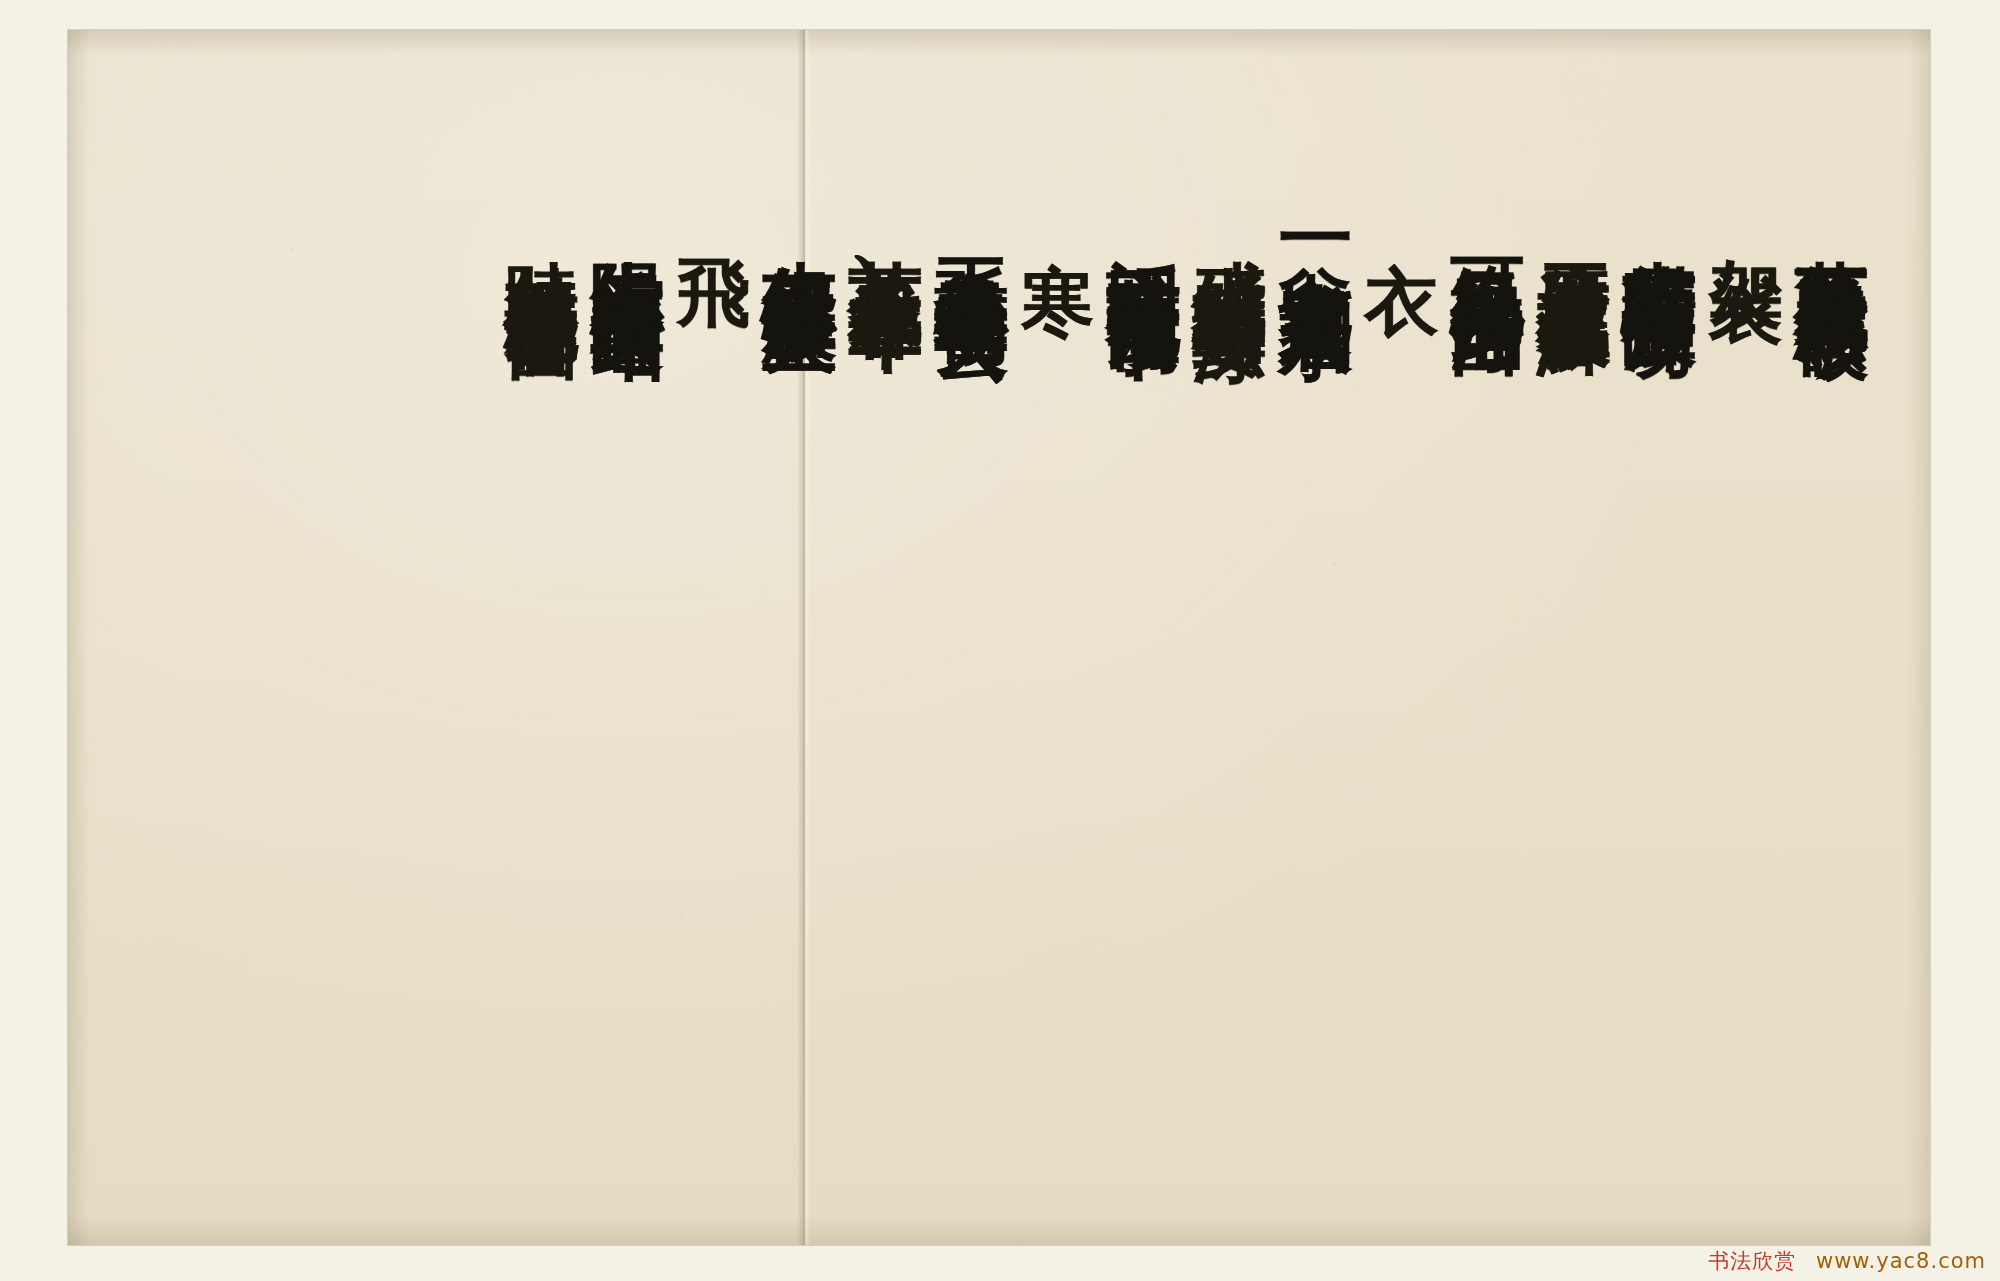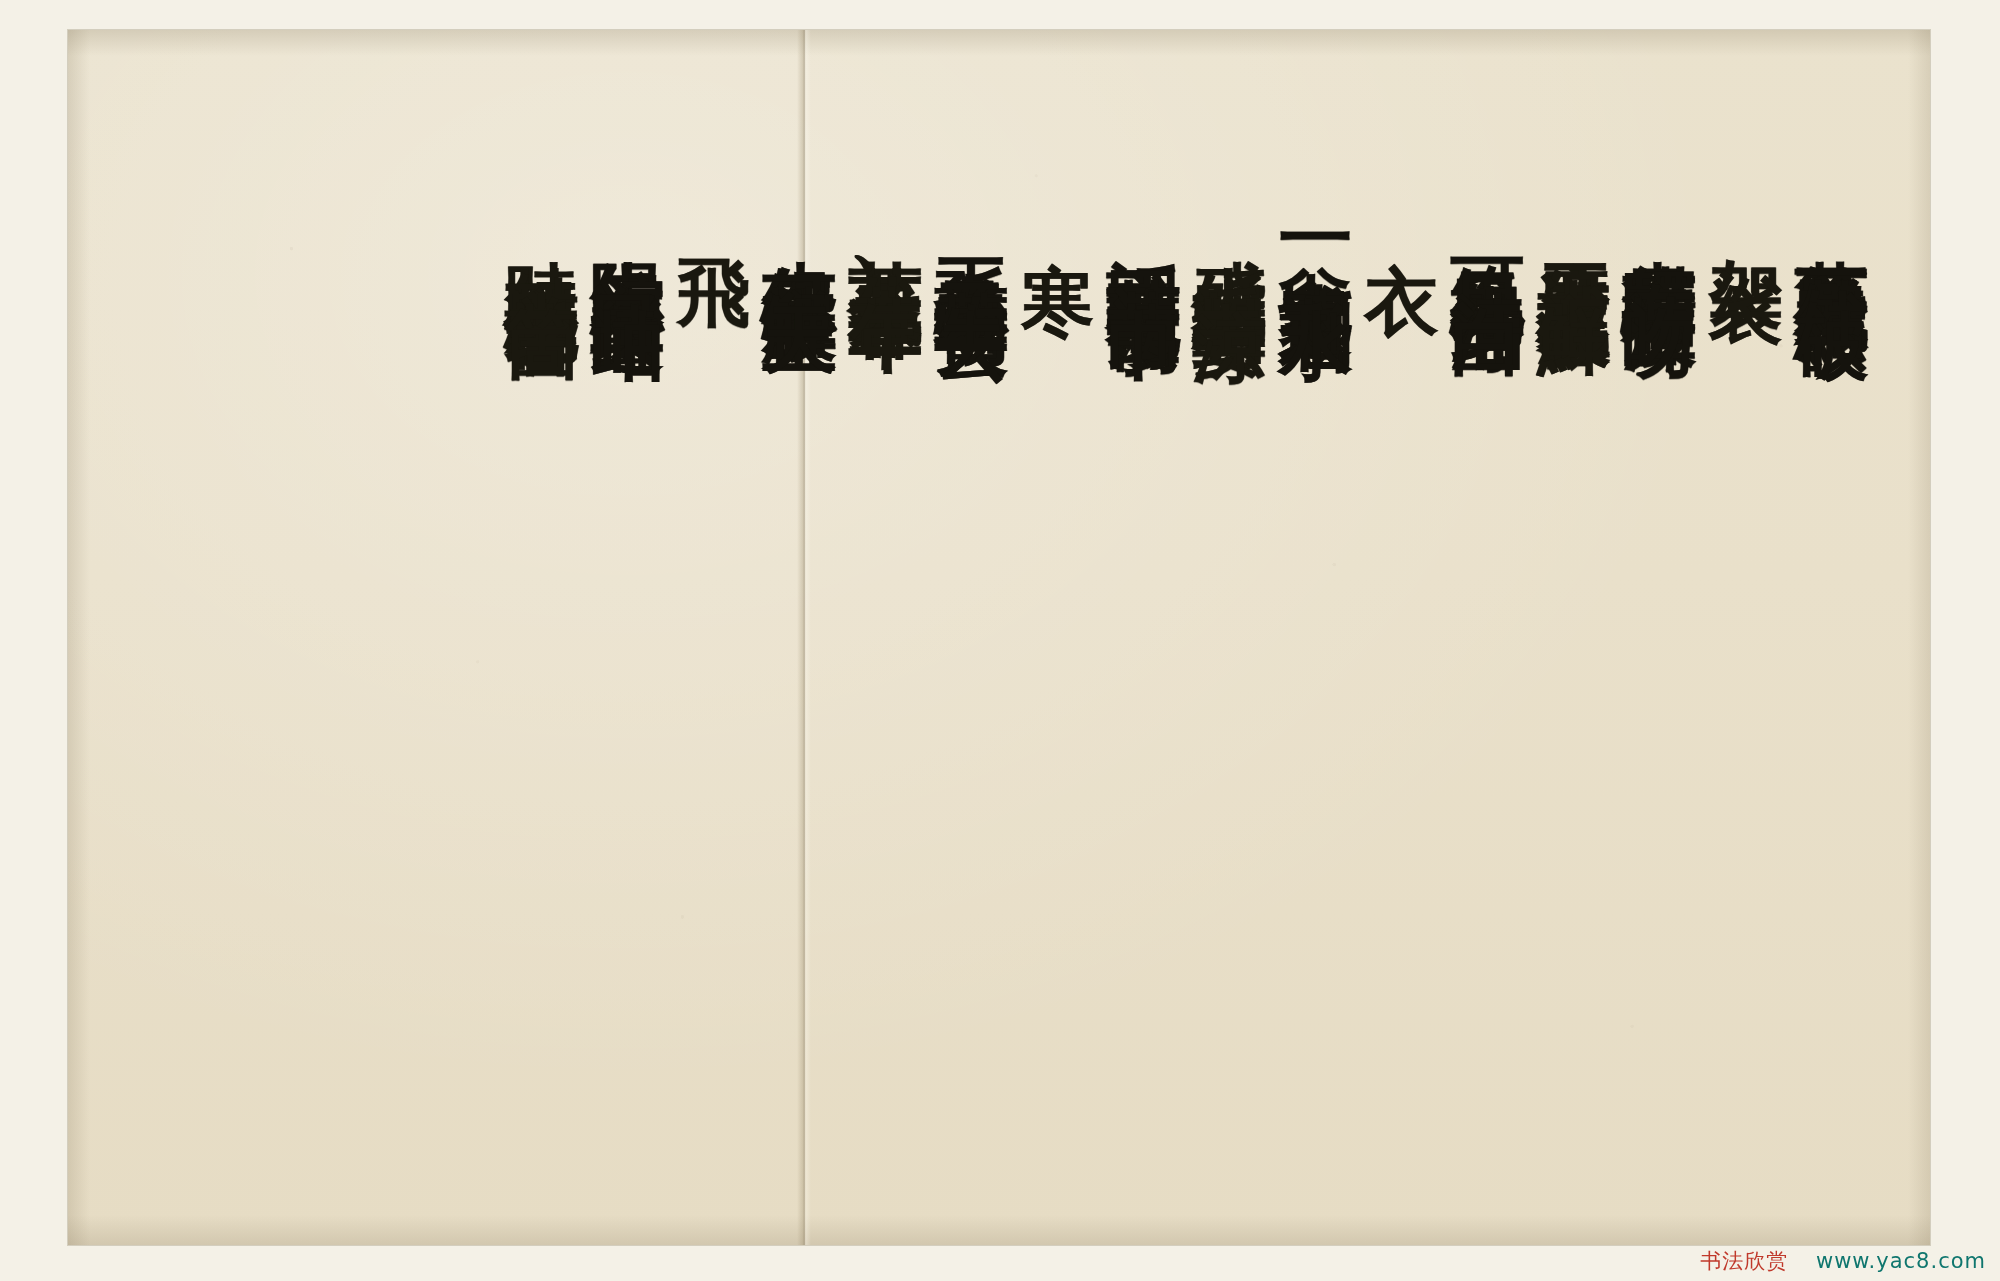--- a/index.html
+++ b/index.html
@@ -128,22 +128,22 @@
     position: absolute;
     right: 14px;
     bottom: 6px;
     font-family: "DejaVu Sans", sans-serif;
     font-size: 21px;
     color: #c0392b;
     letter-spacing: 1px;
     white-space: nowrap;
   }
   .watermark .site {
-    color: #0f766e;
-    margin-left: 20px;
+    color: #a16207;
+    margin-left: 12px;
   }
 </style>
 </head>
 <body>
 
 <div id="page">
   <div class="mount"></div>
 
   <div class="leaf">
     <div class="edge-top"></div>

